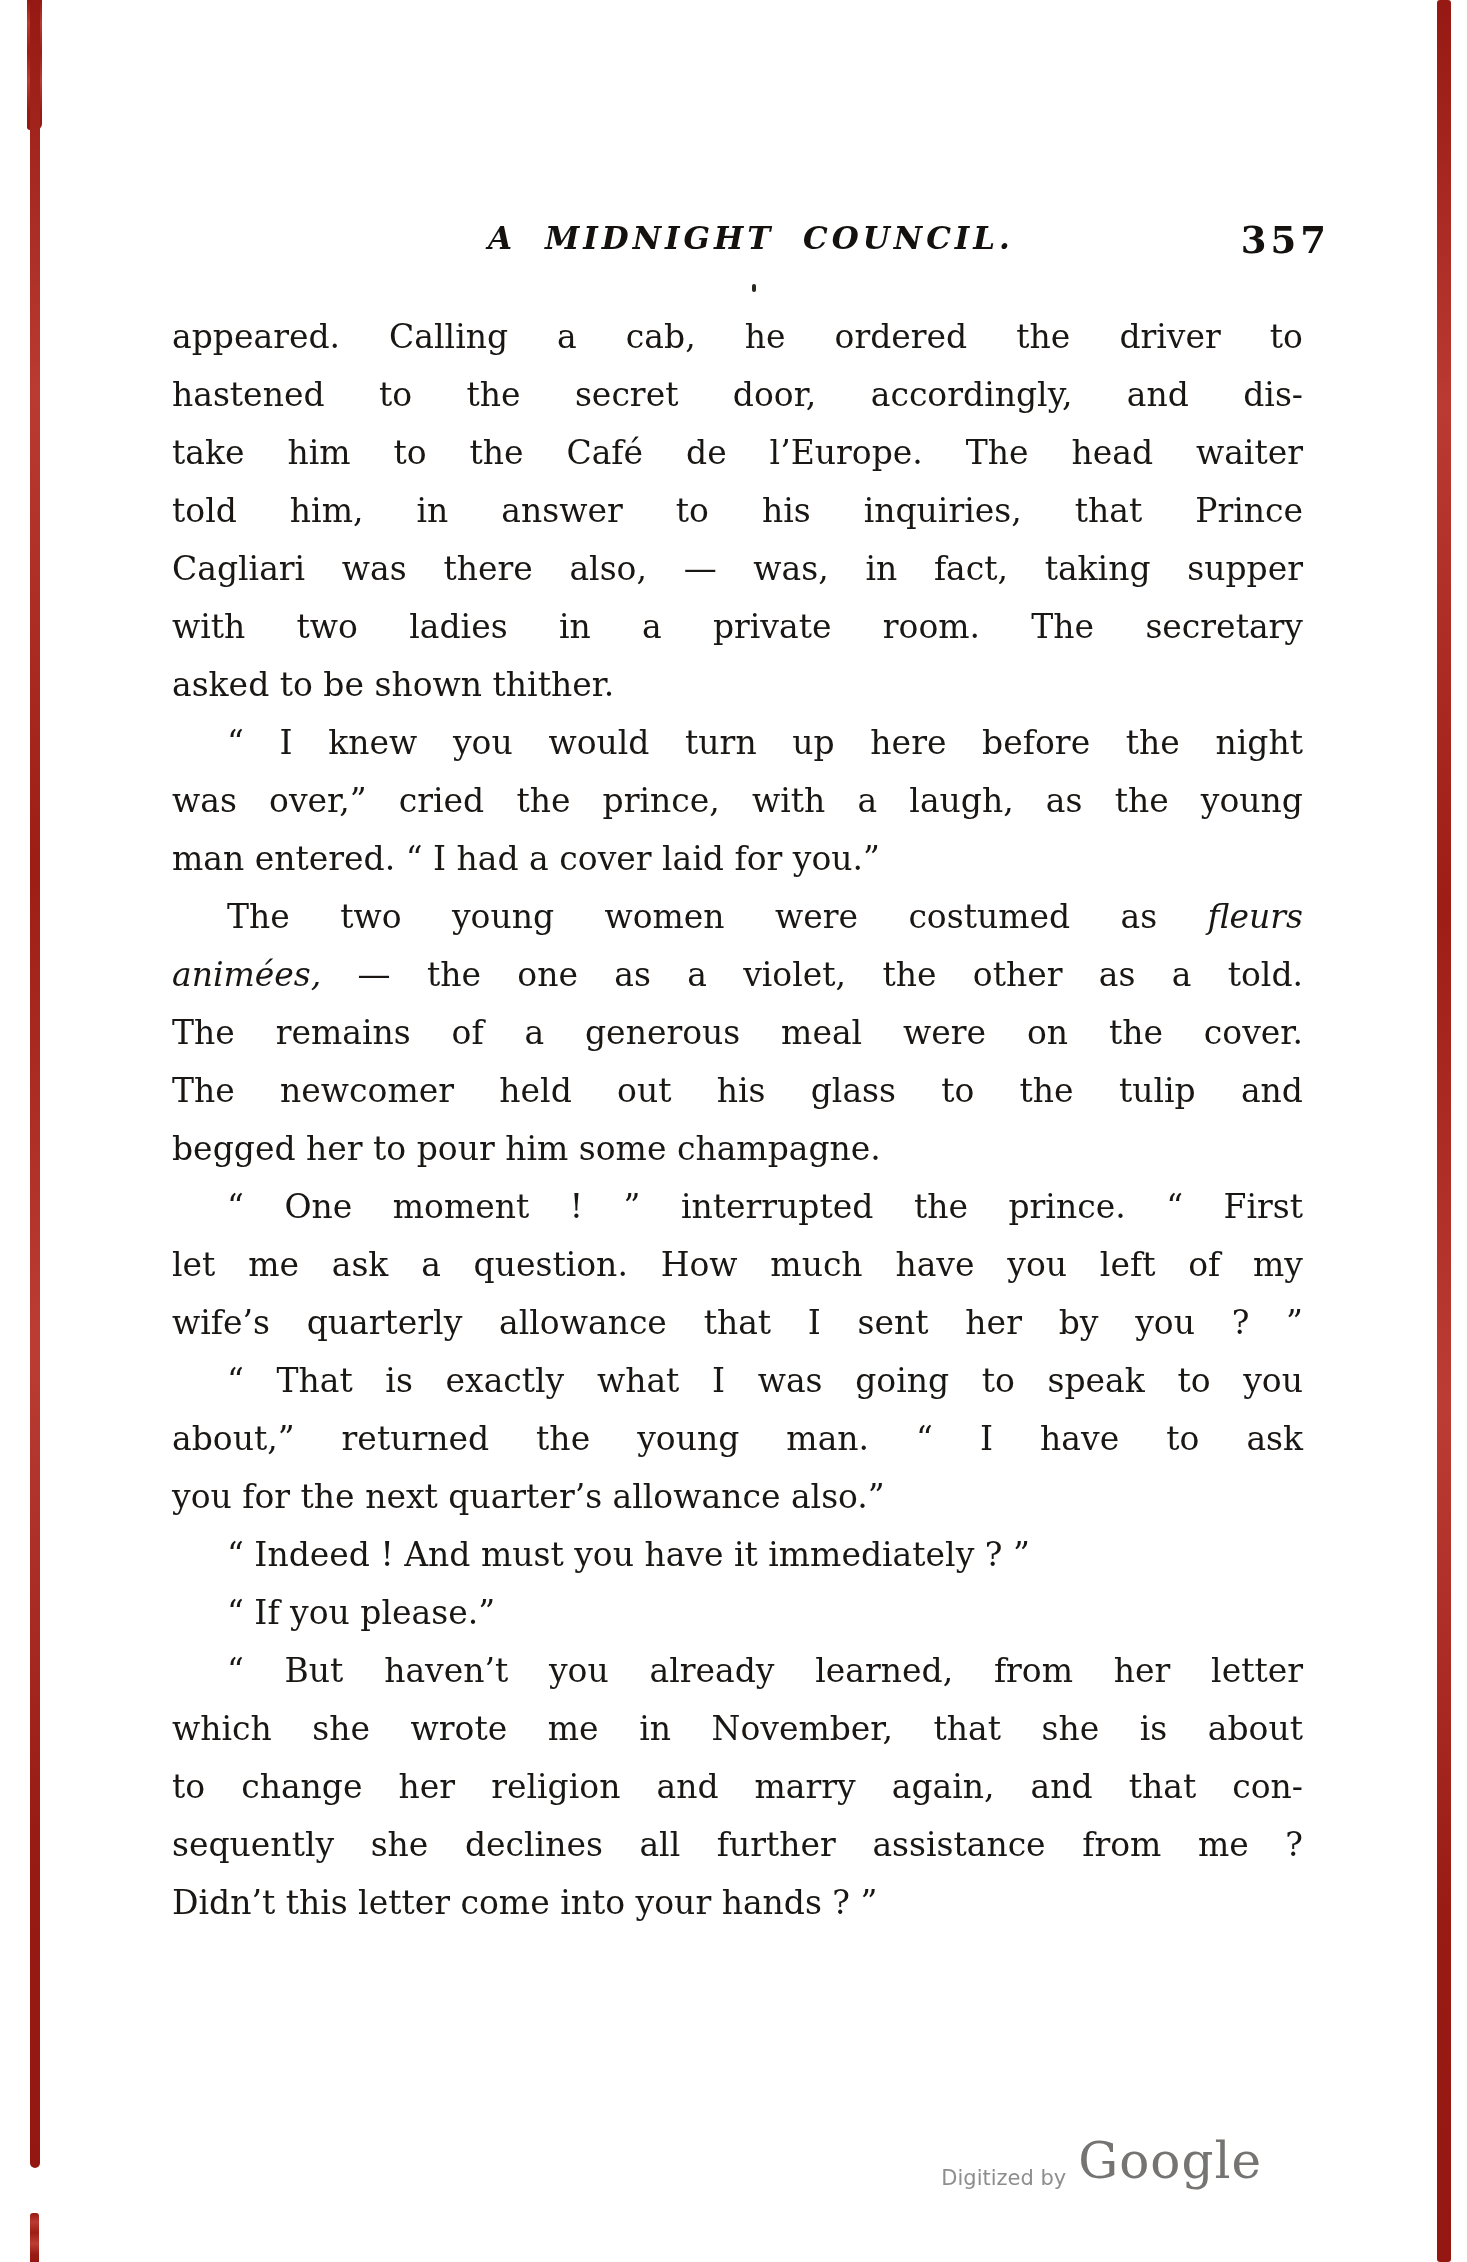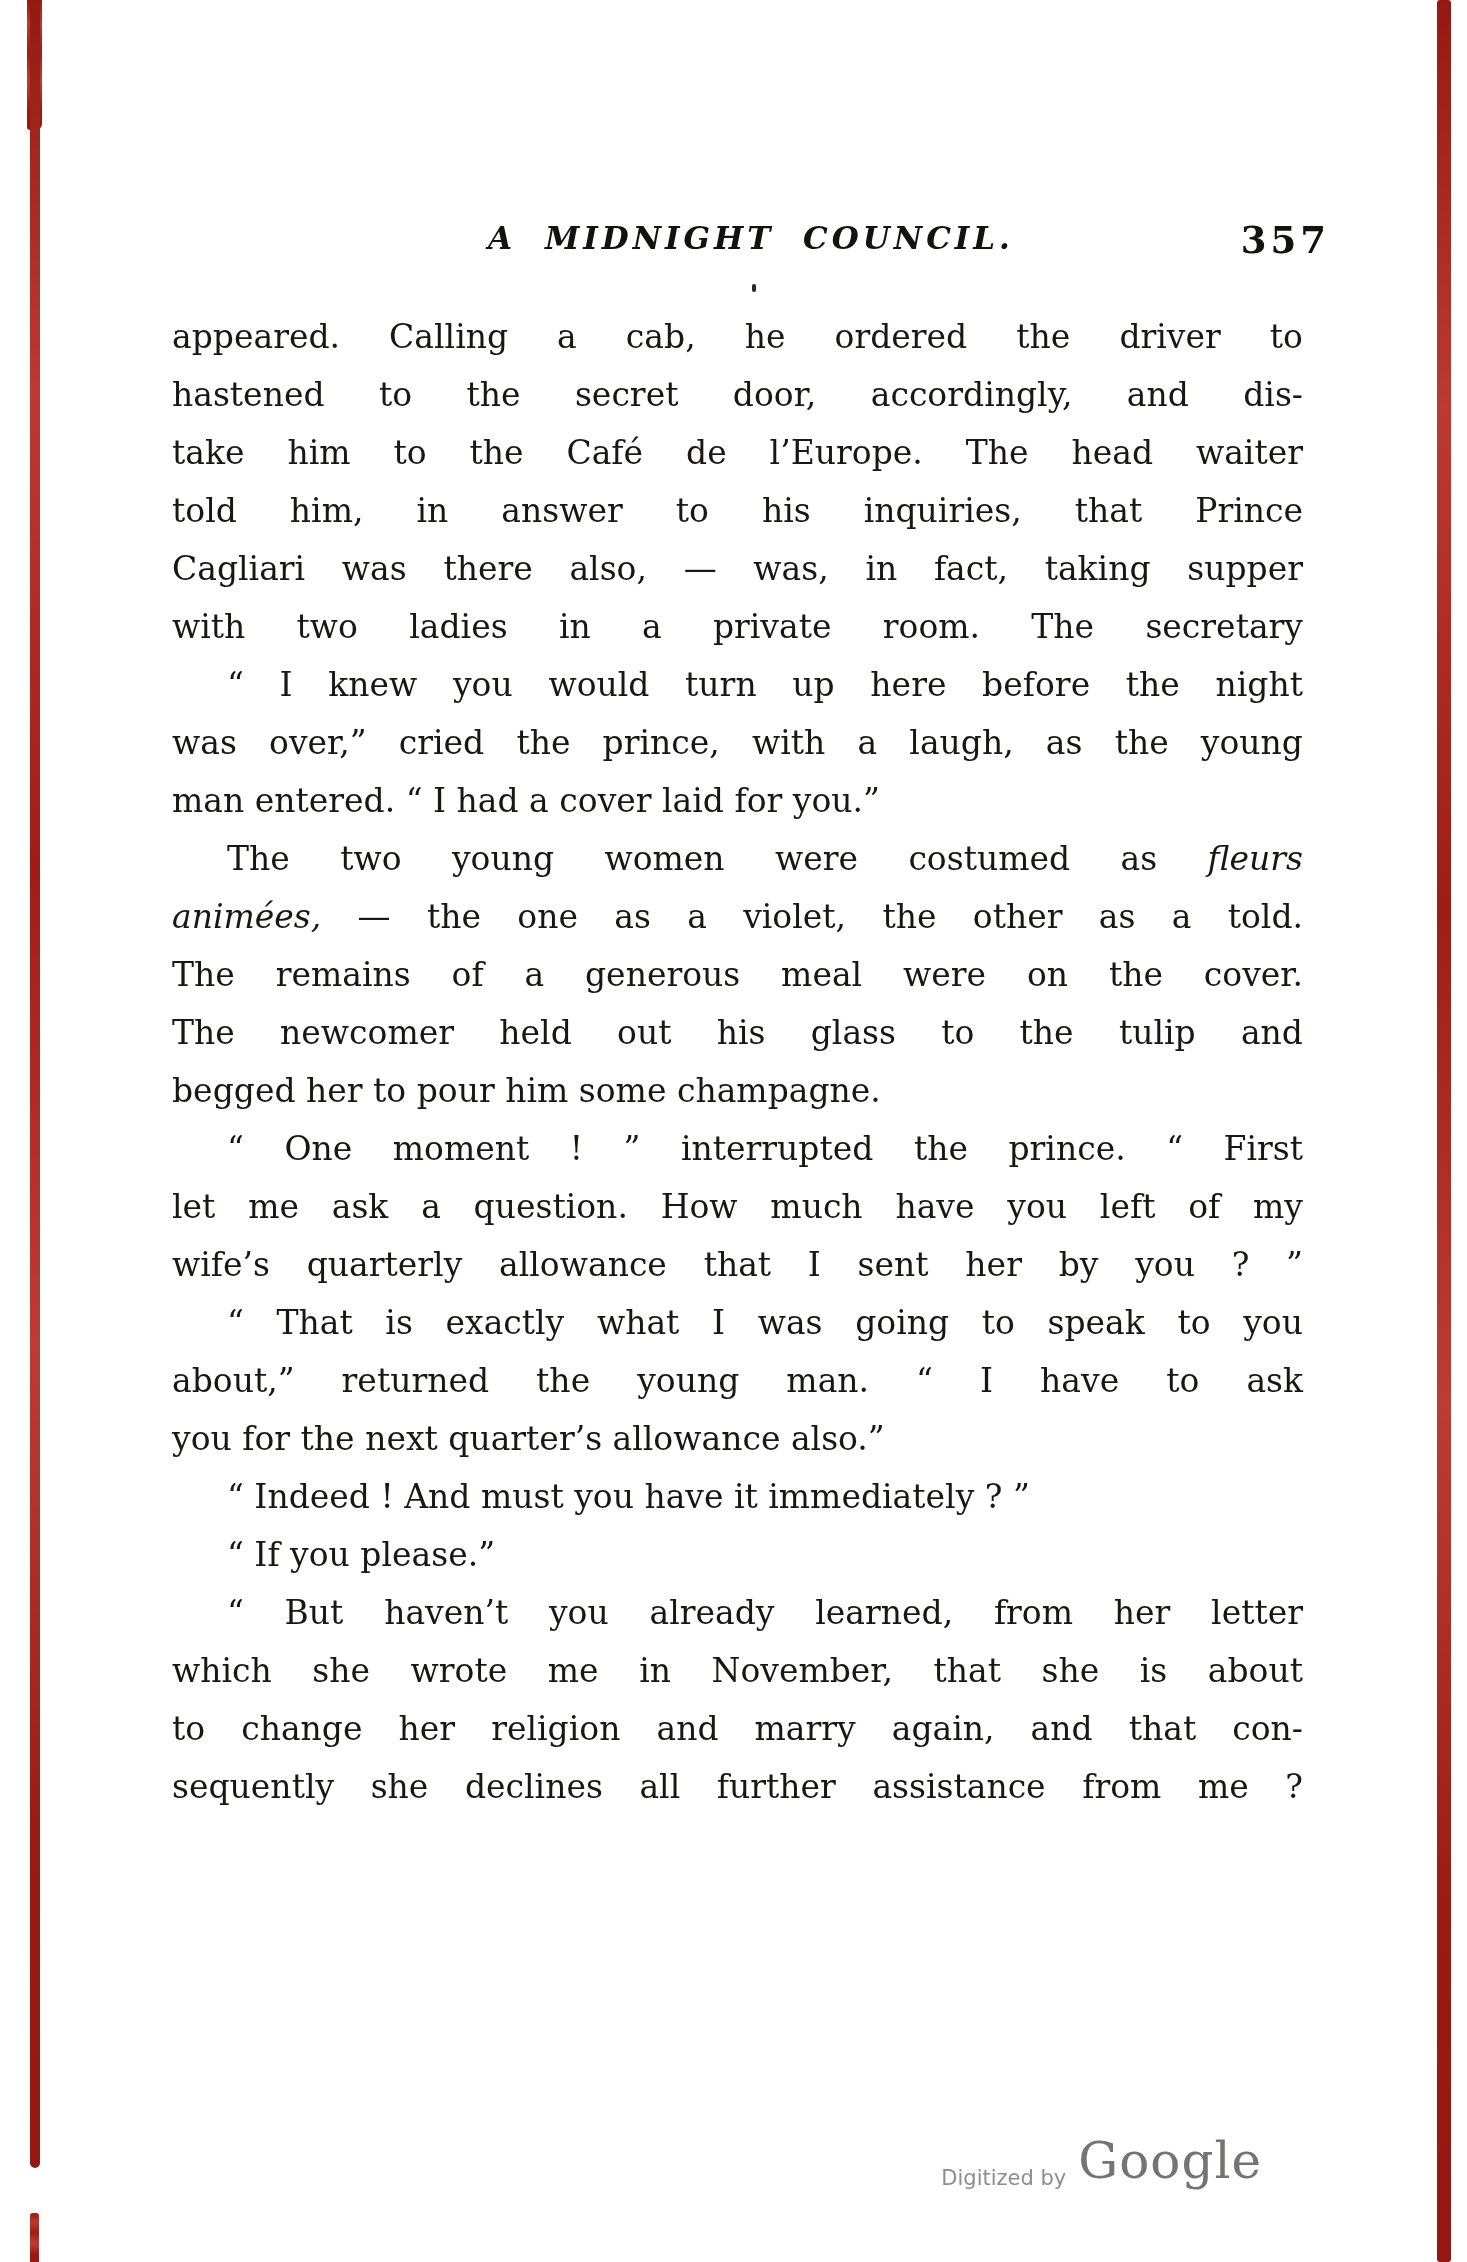--- a/index.html
+++ b/index.html
@@ -125,40 +125,42 @@
 
   <div class="ink-speck"></div>
 
   <div class="text-block" id="text-block">
       <div class="line just"><span>appeared.  Calling a cab, he ordered the driver to</span></div>
       <div class="line just"><span>hastened to the secret door, accordingly, and dis-</span></div>
       <div class="line just"><span>take him to the Café de l’Europe.  The head waiter</span></div>
       <div class="line just"><span>told him, in answer to his inquiries, that Prince</span></div>
       <div class="line just"><span>Cagliari was there also, — was, in fact, taking supper</span></div>
       <div class="line just"><span>with two ladies in a private room.  The secretary</span></div>
+      <div class="line"><span>asked to be shown thither.</span></div>
       <div class="line indent just"><span>“ I knew you would turn up here before the night</span></div>
       <div class="line just"><span>was over,” cried the prince, with a laugh, as the young</span></div>
       <div class="line"><span>man entered.   “ I had a cover laid for you.”</span></div>
       <div class="line indent just"><span>The two young women were costumed as </span><em>fleurs</em></div>
       <div class="line just"><em>animées,</em><span> — the one as a violet, the other as a told.</span></div>
       <div class="line just"><span>The remains of a generous meal were on the cover.</span></div>
       <div class="line just"><span>The newcomer held out his glass to the tulip and</span></div>
       <div class="line"><span>begged her to pour him some champagne.</span></div>
       <div class="line indent just"><span>“ One moment ! ” interrupted the prince.   “ First</span></div>
       <div class="line just"><span>let me ask a question.   How much have you left of my</span></div>
       <div class="line just"><span>wife’s quarterly allowance that I sent her by you ? ”</span></div>
       <div class="line indent just"><span>“ That is exactly what I was going to speak to you</span></div>
       <div class="line just"><span>about,” returned the young man.   “ I have to ask</span></div>
       <div class="line"><span>you for the next quarter’s allowance also.”</span></div>
       <div class="line indent"><span>“ Indeed !   And must you have it immediately ? ”</span></div>
       <div class="line indent"><span>“ If you please.”</span></div>
       <div class="line indent just"><span>“ But haven’t you already learned, from her letter</span></div>
       <div class="line just"><span>which she wrote me in November, that she is about</span></div>
       <div class="line just"><span>to change her religion and marry again, and that con-</span></div>
       <div class="line just"><span>sequently she declines all further assistance from me ?</span></div>
+      <div class="line"><span>Didn’t this letter come into your hands ? ”</span></div>
     </div>
 
   <div class="footer">
     <span class="dig-by">Digitized by</span>
     <span class="google-logo">Google</span>
   </div>
 
 </div>
 
 </body></html>

